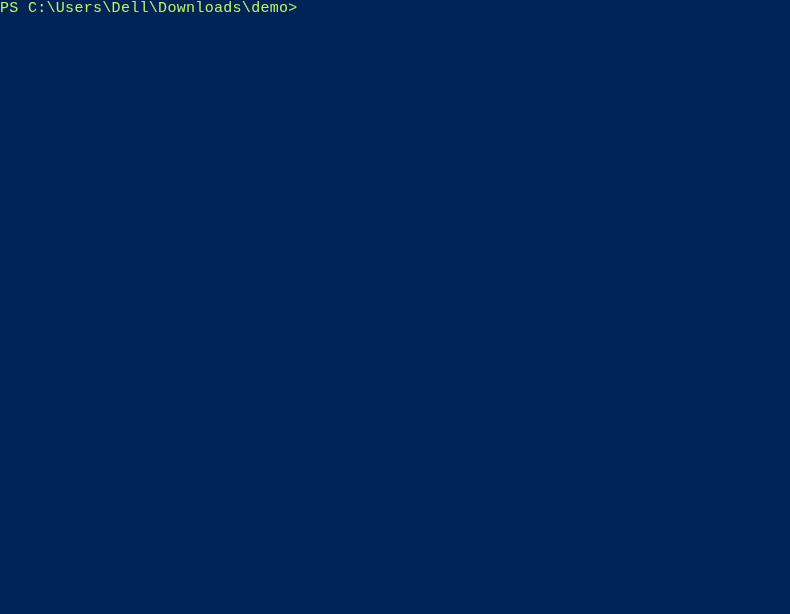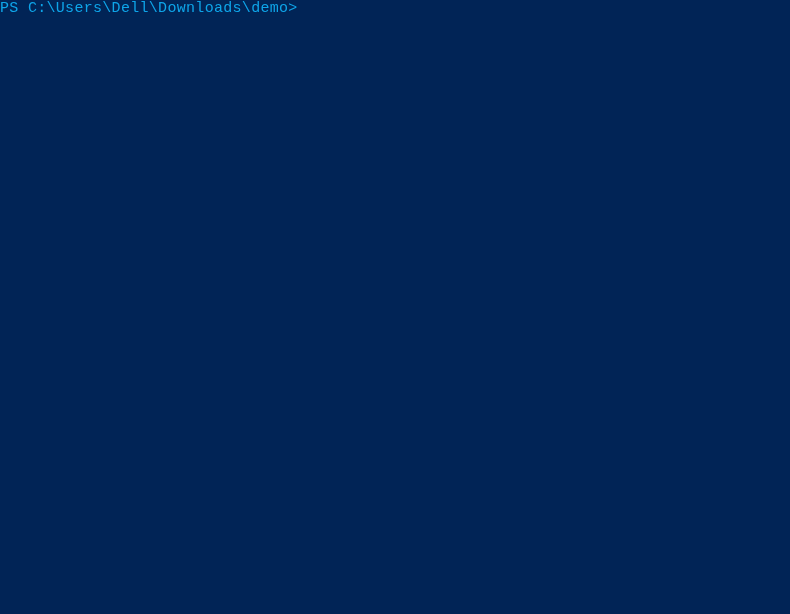--- a/index.html
+++ b/index.html
@@ -23,21 +23,21 @@
       padding: 0;
     }
     .prompt-line {
       display: flex;
       align-items: flex-start;
       line-height: 17px;
       padding-top: 0;
     }
     .prompt-text {
       white-space: pre;
-      color: #0ea5e9;
+      color: #bef264;
       letter-spacing: 0.3px;
     }
     .command-input {
       background: transparent;
       border: none;
       outline: none;
       color: #eeeeee;
       font-family: Consolas, 'Courier New', monospace;
       font-size: 15px;
       flex: 1;

